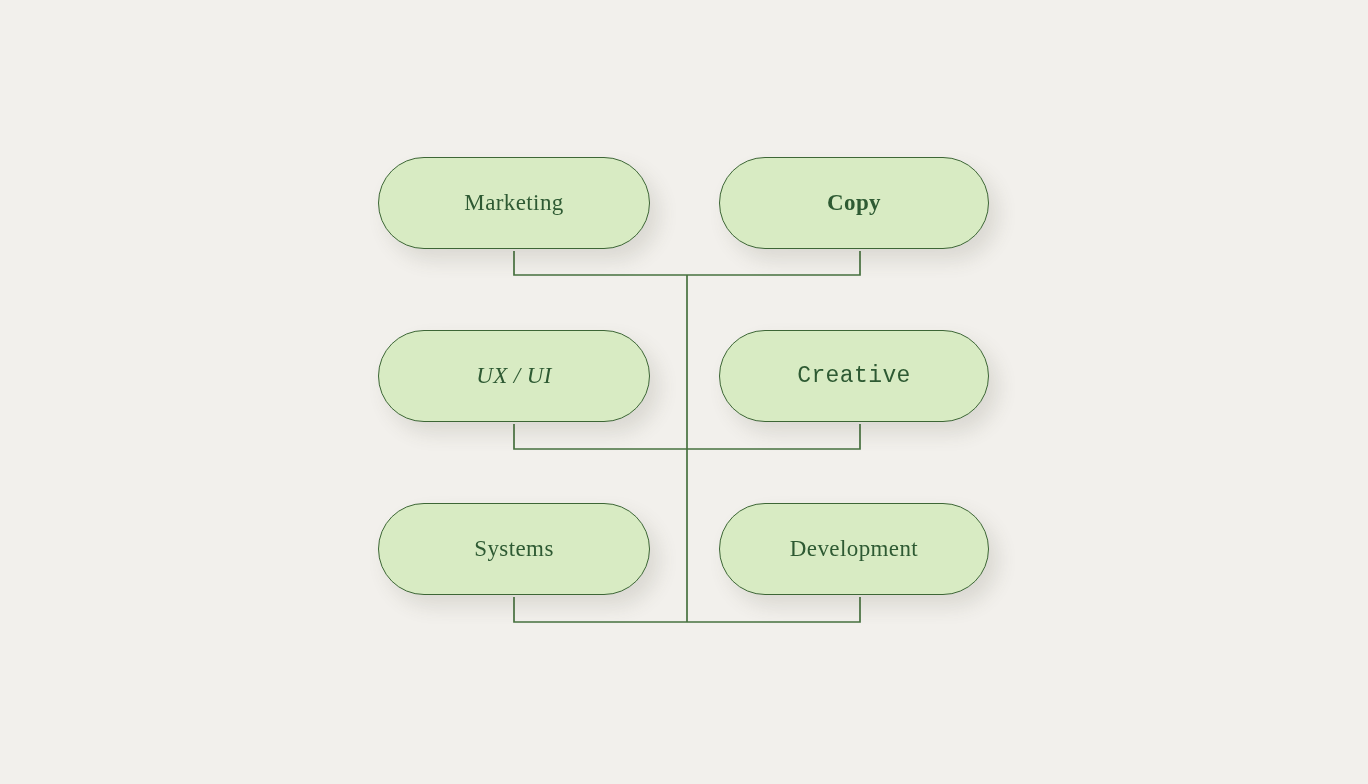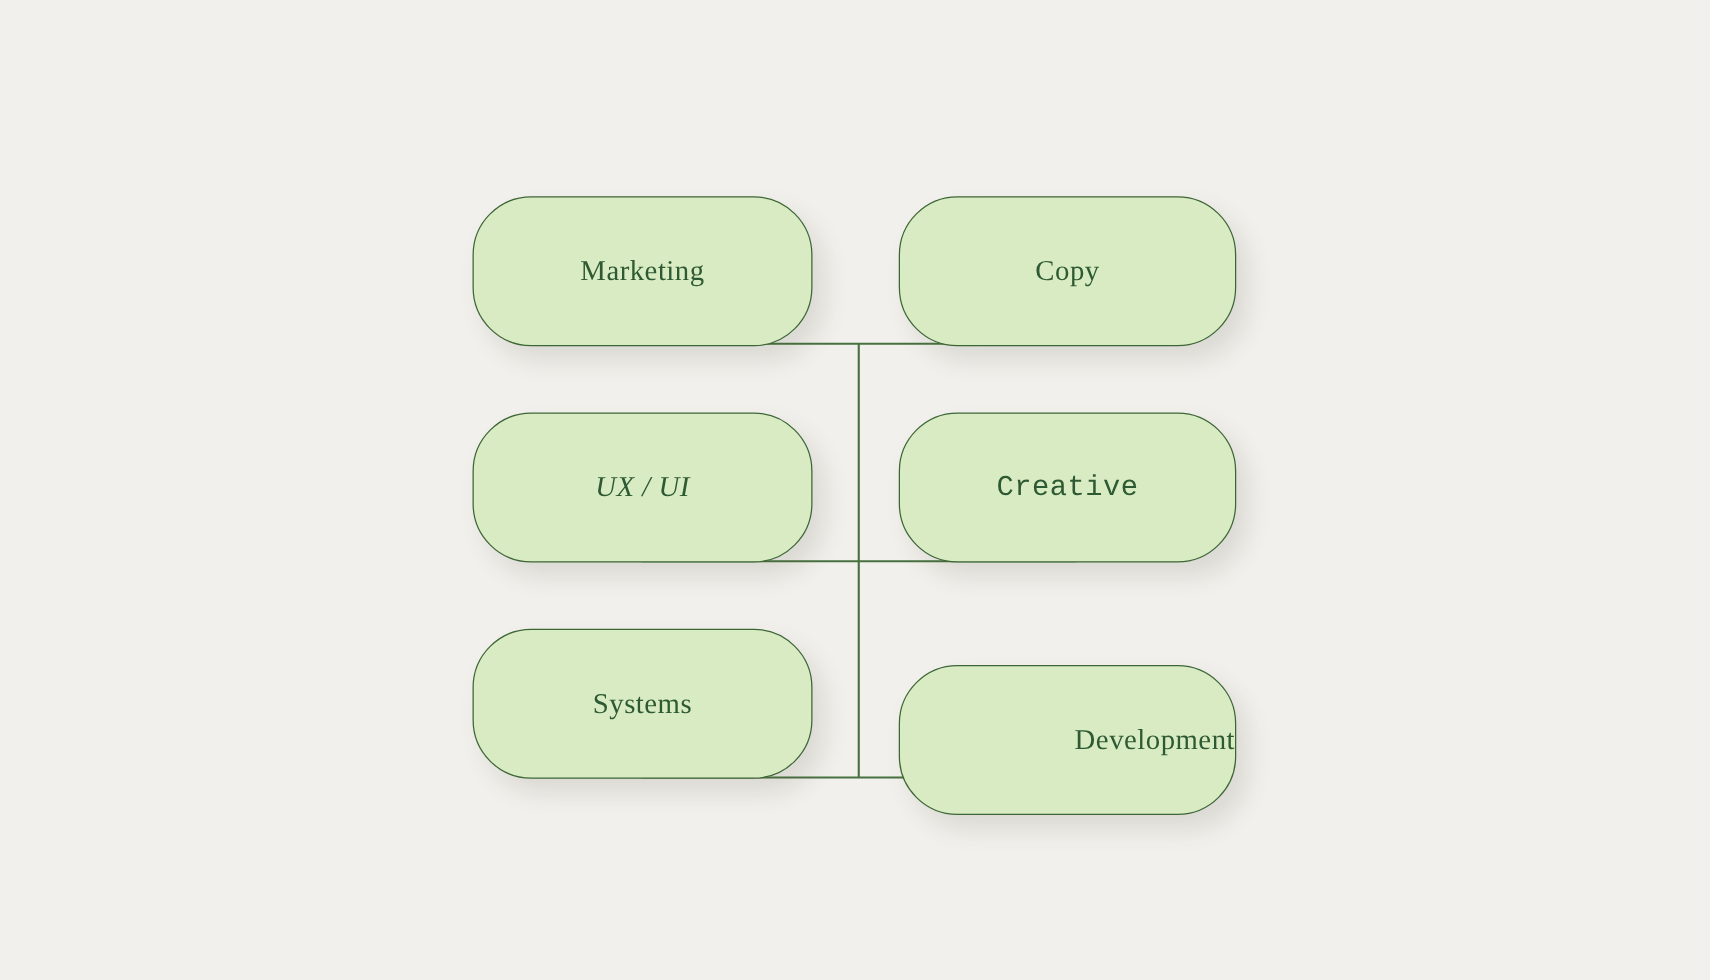--- a/index.html
+++ b/index.html
@@ -29,43 +29,43 @@
     z-index: 1;
   }
   .connectors path {
     fill: none;
     stroke: var(--connector);
     stroke-width: 1.7;
   }
   .node {
     position: absolute;
     width: 272px;
-    height: 120px;
+    height: 92px;
     border-radius: 47px;
     background: var(--node-fill);
     border: 1.7px solid var(--node-border);
     display: flex;
     align-items: center;
     justify-content: center;
     z-index: 2;
     box-shadow: 9px 11px 20px rgba(75, 75, 60, 0.14);
     cursor: default;
   }
   .node-label {
     font-size: 23px;
     letter-spacing: 0.4px;
     color: var(--node-text);
     white-space: nowrap;
   }
   #node-marketing   { left: 378px; top: 157px; }
-  #node-copy        { left: 719px; top: 157px; width: 270px; }
+  #node-copy        { left: 719px; top: 157px; width: 270px; font-weight: bold; }
   #node-ux-ui       { left: 378px; top: 330px; font-style: italic; }
   #node-creative    { left: 719px; top: 330px; width: 270px; font-family: Liberation Mono, monospace; }
   #node-systems     { left: 378px; top: 503px; }
-  #node-development { left: 719px; top: 532px; width: 270px; justify-content: flex-end; }
+  #node-development { left: 719px; top: 503px; width: 270px; }
 </style>
 </head>
 <body>
 
 <div class="canvas">
 
   <svg class="connectors" width="1368" height="784" viewBox="0 0 1368 784" aria-hidden="true">
     <path d="M514 251 L514 275 L860 275 L860 251"></path>
     <path d="M514 424 L514 449 L860 449 L860 424"></path>
     <path d="M514 597 L514 622 L860 622 L860 597"></path>

